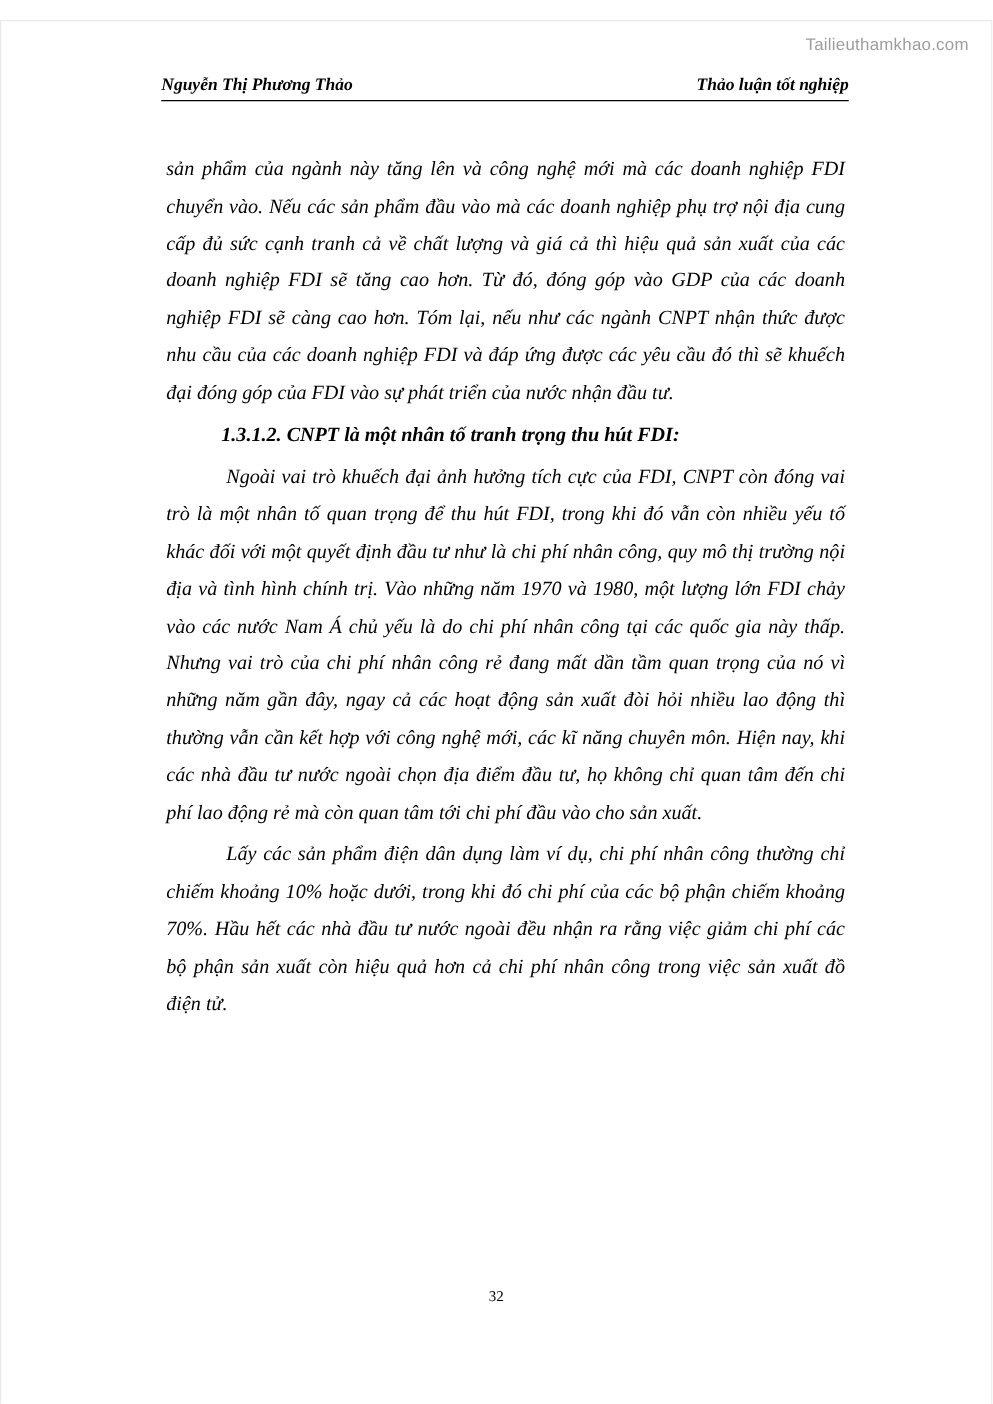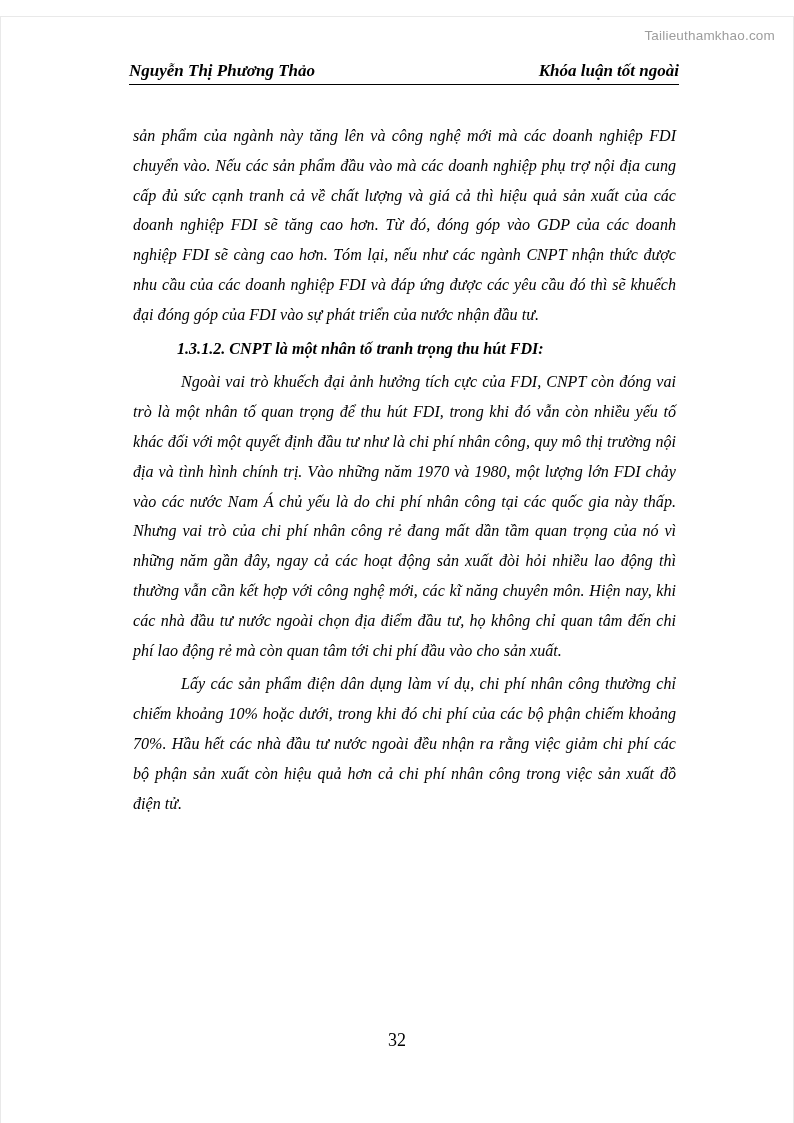--- a/index.html
+++ b/index.html
@@ -45,21 +45,21 @@
   .header {
     position: absolute;
     left: 128px;
     top: 44px;
     width: 550px;
     display: flex;
     justify-content: space-between;
     align-items: baseline;
     font-style: italic;
     font-weight: bold;
-    font-size: 17px;
+    font-size: 14px;
     border-bottom: 1.1px solid #000000;
     padding-bottom: 3px;
   }
   .header .h-left  { white-space: nowrap; }
   .header .h-right { white-space: nowrap; }
 
   
   .content {
     position: absolute;
     left: 128px;
@@ -101,33 +101,33 @@
     height: 140px;
   }
 
   
   .page-number {
     position: absolute;
     left: 0;
     right: 0;
     top: 1013px;
     text-align: center;
-    font-size: 18px;
+    font-size: 12px;
   }
 </style>
 </head>
 <body>
 
 <div class="page">
 
   <div class="watermark">Tailieuthamkhao.com</div>
 
   <div class="header">
     <span class="h-left">Nguyễn Thị Phương Thảo</span>
-    <span class="h-right">Khóa luận tốt ngoài</span>
+    <span class="h-right">Thảo luận tốt nghiệp</span>
   </div>
 
   <div class="content">
 
     <p class="body-text">sản phẩm của ngành này tăng lên và công nghệ mới mà các doanh nghiệp FDI chuyển vào. Nếu các sản phẩm đầu vào mà các doanh nghiệp phụ trợ nội địa cung cấp đủ sức cạnh tranh cả về chất lượng và giá cả thì hiệu quả sản xuất của các doanh nghiệp FDI sẽ tăng cao hơn. Từ đó, đóng góp vào GDP của các doanh nghiệp FDI sẽ càng cao hơn. Tóm lại, nếu như các ngành CNPT nhận thức được nhu cầu của các doanh nghiệp FDI và đáp ứng được các yêu cầu đó thì sẽ khuếch đại đóng góp của FDI vào sự phát triển của nước nhận đầu tư.</p>
 
     <h4 class="sub-heading">1.3.1.2. CNPT là một nhân tố tranh trọng thu hút FDI:</h4>
 
     <p class="body-text indent">Ngoài vai trò khuếch đại ảnh hưởng tích cực của FDI, CNPT còn đóng vai trò là một nhân tố quan trọng để thu hút FDI, trong khi đó vẫn còn nhiều yếu tố khác đối với một quyết định đầu tư như là chi phí nhân công, quy mô thị trường nội địa và tình hình chính trị. Vào những năm 1970 và 1980, một lượng lớn FDI chảy vào các nước Nam Á chủ yếu là do chi phí nhân công tại các quốc gia này thấp. Nhưng vai trò của chi phí nhân công rẻ đang mất dần tầm quan trọng của nó vì những năm gần đây, ngay cả các hoạt động sản xuất đòi hỏi nhiều lao động thì thường vẫn cần kết hợp với công nghệ mới, các kĩ năng chuyên môn. Hiện nay, khi các nhà đầu tư nước ngoài chọn địa điểm đầu tư, họ không chỉ quan tâm đến chi phí lao động rẻ mà còn quan tâm tới chi phí đầu vào cho sản xuất.</p>
 

